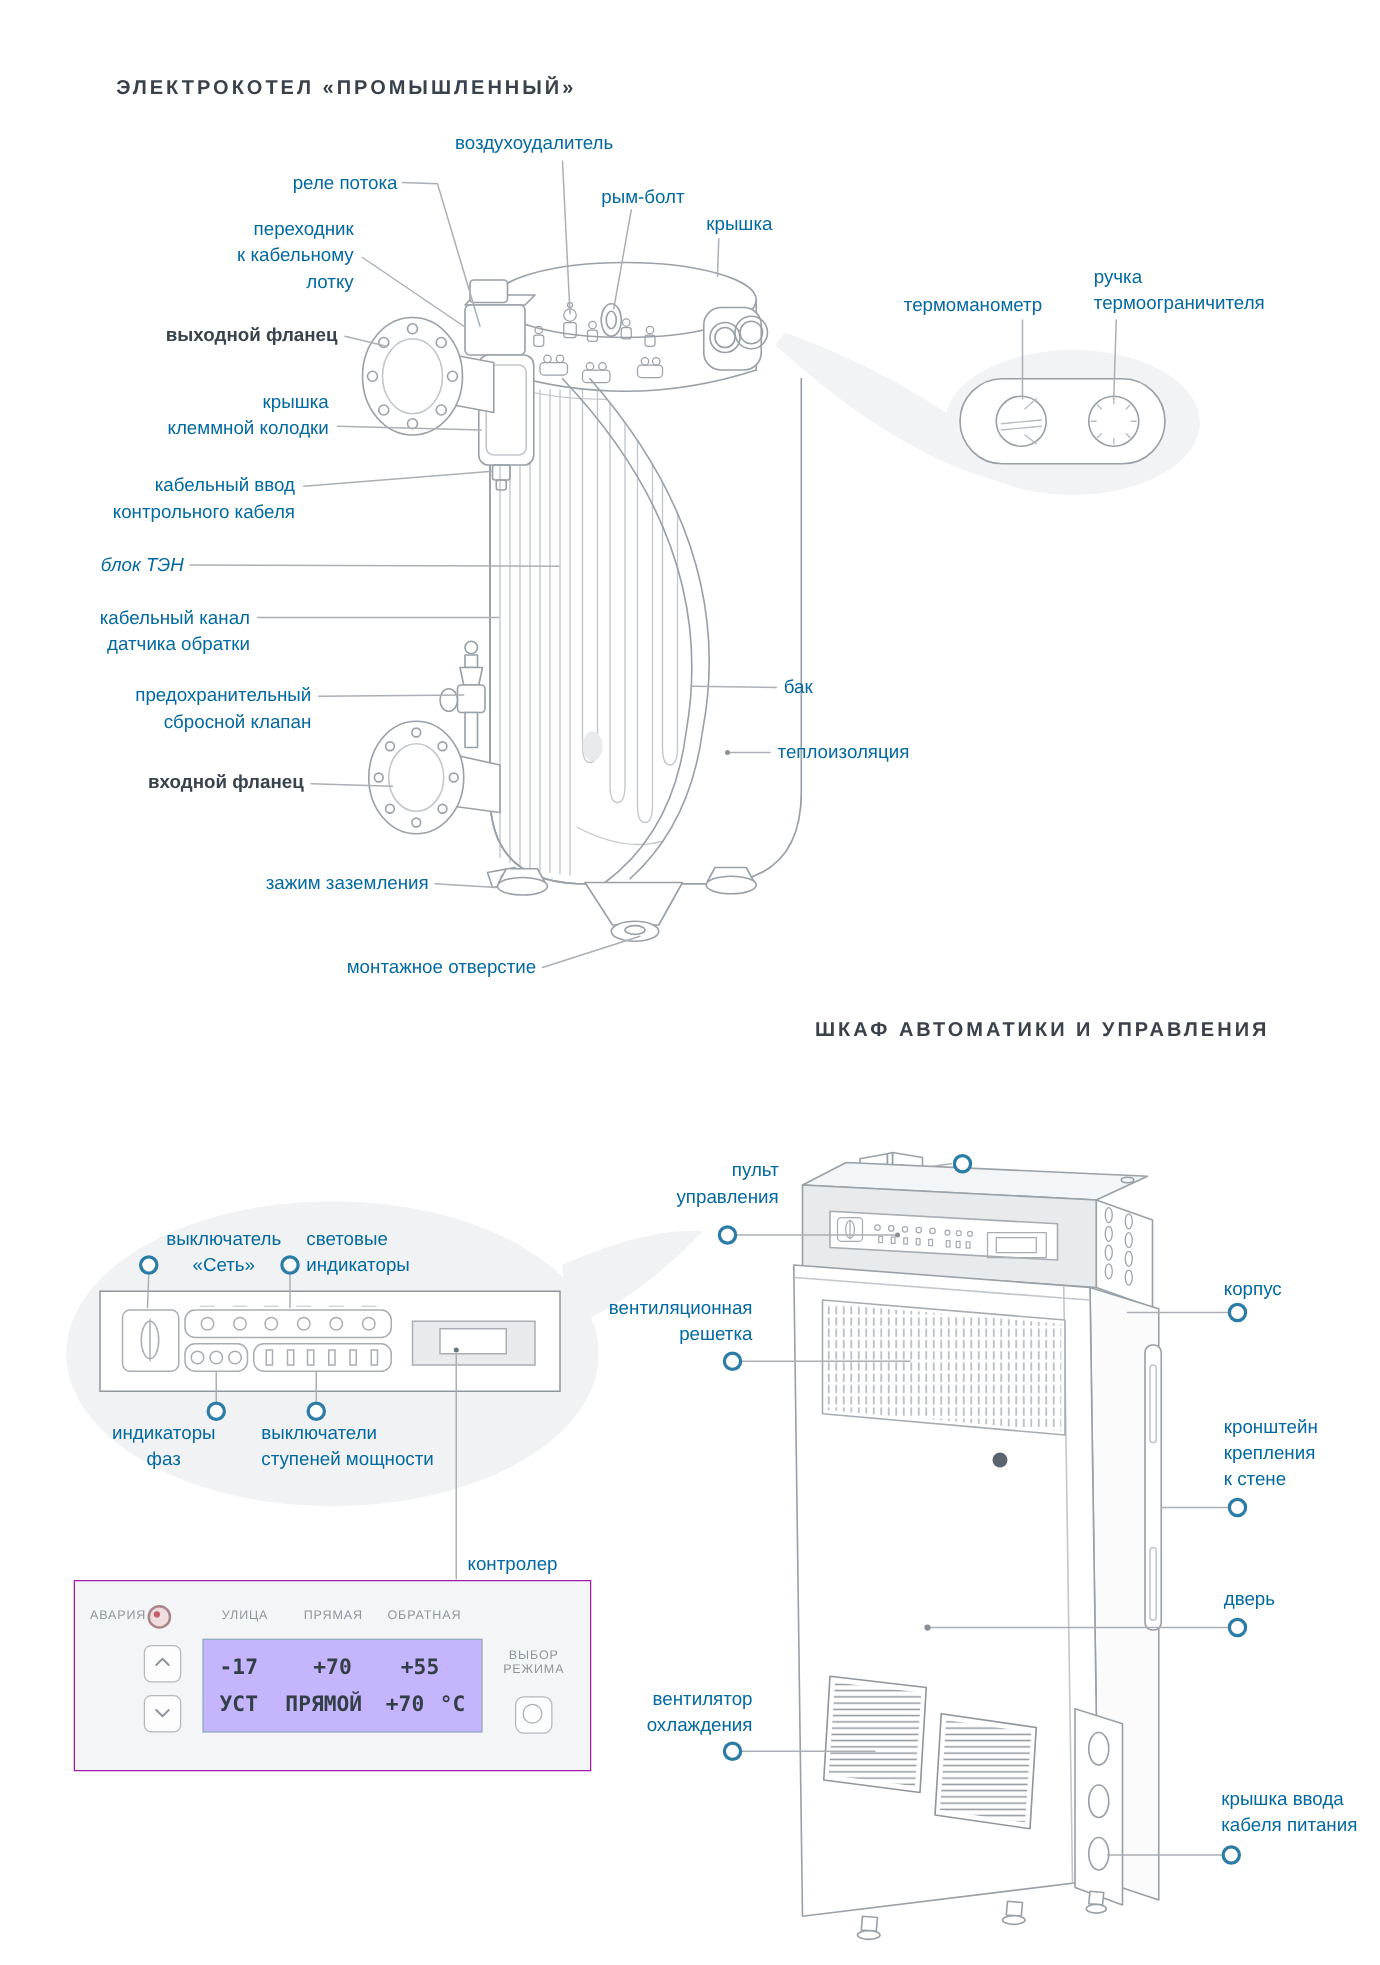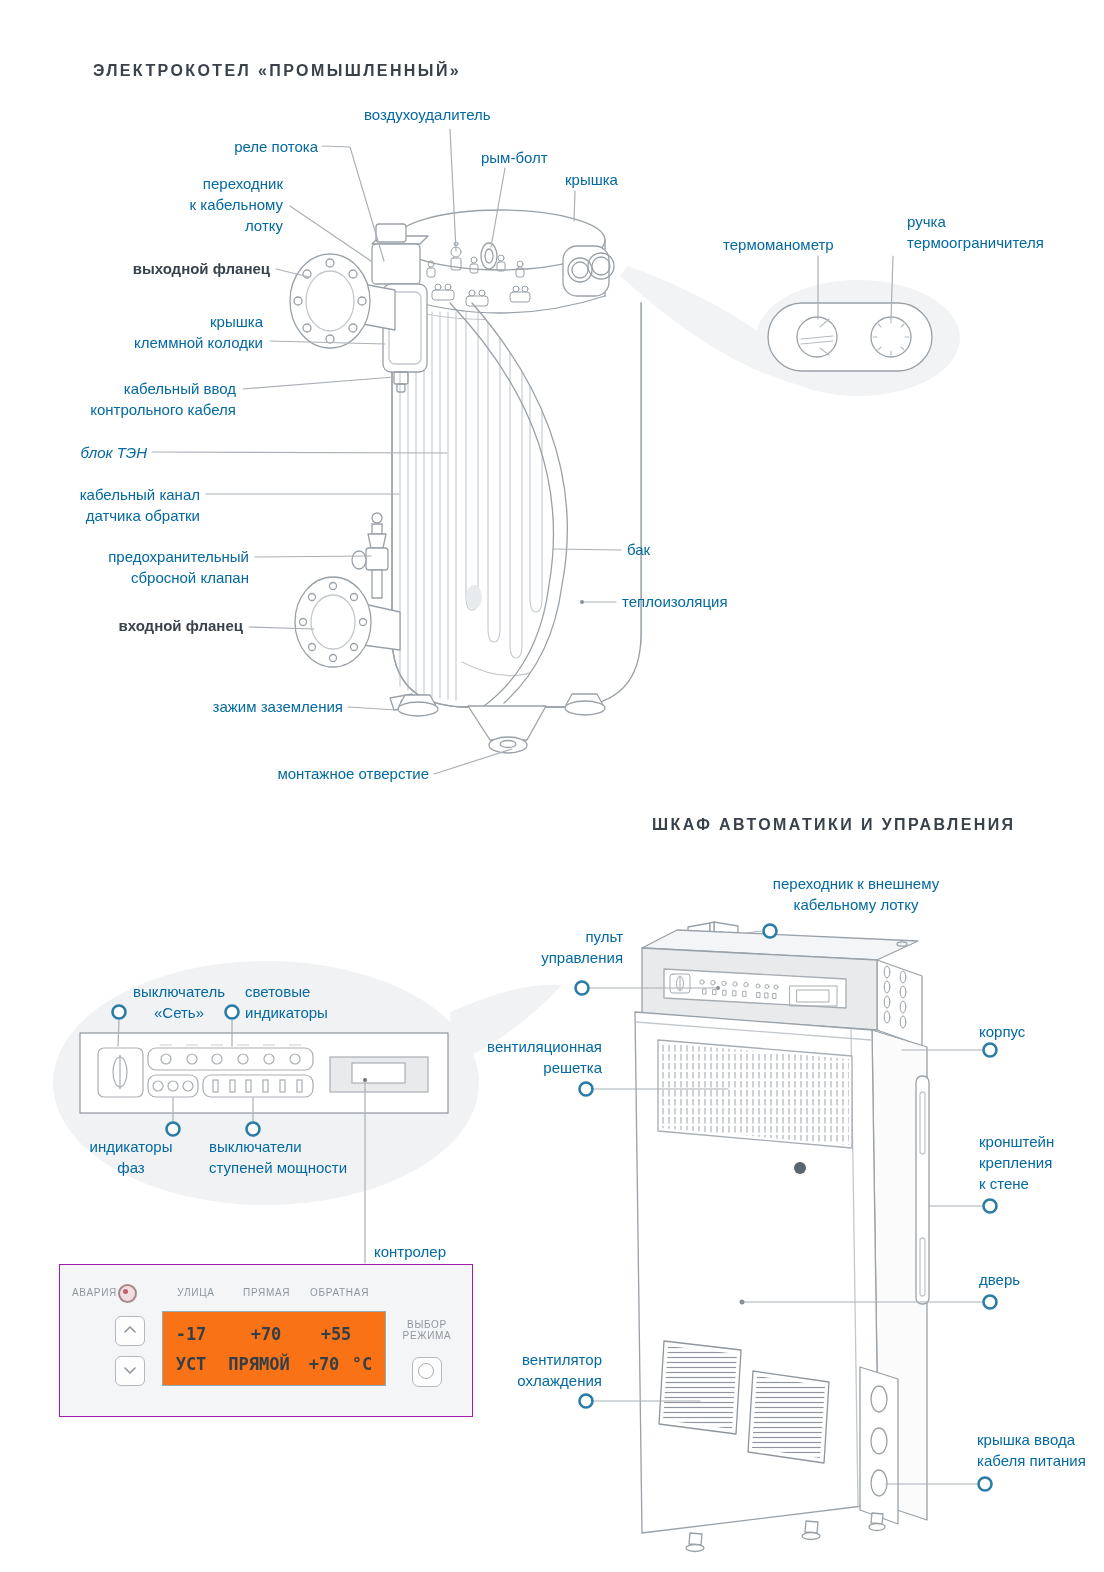--- a/index.html
+++ b/index.html
@@ -18,21 +18,21 @@
         background:#f4f5f6;border:1px solid #a21caf;}
   .ctrl .small{position:absolute;font-size:10px;color:#8f979e;letter-spacing:.7px;
                text-align:center;white-space:pre-line;}
   .led{position:absolute;left:58px;top:19px;width:15px;height:15px;border-radius:50%;
        border:2px solid #a9868c;background:#f0dddf;}
   .led i{position:absolute;left:3px;top:3px;width:5px;height:5px;border-radius:50%;
          background:#c4606a;display:block;}
   .udbtn{position:absolute;left:55px;width:28px;height:28px;border:1px solid #b3b9be;
          border-radius:6px;background:#fdfdfd;color:#8f969d;text-align:center;}
   .lcd{position:absolute;left:102px;top:46px;width:222px;height:73px;
-       background:#f97316;border:1px solid #93acba;}
+       background:#c4b5fd;border:1px solid #93acba;}
   .lcd span{position:absolute;font-family:"DejaVu Sans Mono",monospace;
             font-weight:700;font-size:17px;color:#333e46;text-align:center;}
   .modebtn{position:absolute;left:352px;top:92px;width:28px;height:28px;
            border:1px solid #b3b9be;border-radius:7px;background:#fdfdfd;}
   .modebtn i{position:absolute;left:5px;top:5px;width:14px;height:14px;
              border:1.5px solid #a9b0b6;border-radius:50%;display:block;}
 </style>
 </head>
 <body>
 
@@ -391,25 +391,23 @@
 <div class="lbl r" style="right:904px;top:484px;">кабельный канал
 датчика обратки</div>
 <div class="lbl r" style="right:855px;top:546px;">предохранительный
 сбросной клапан</div>
 <div class="lbl b r" style="right:861px;top:615px;">входной фланец</div>
 <div class="lbl r" style="right:761px;top:696px;">зажим заземления</div>
 <div class="lbl r" style="right:675px;top:763px;">монтажное отверстие</div>
 <div class="lbl" style="left:627px;top:539px;">бак</div>
 <div class="lbl" style="left:622px;top:591px;">теплоизоляция</div>
 <div class="lbl" style="left:723px;top:234px;text-align:right;">термоманометр</div>
-<div class="lbl" style="left:875px;top:211px;margin-left:32px;">ручка
+<div class="lbl" style="left:875px;top:211px;">ручка
 термоограничителя</div>
 
-<div class="lbl c" style="left:765px;top:873px;width:182px;">переходник к внешнему
-кабельному лотку</div>
 <div class="lbl r" style="right:481px;top:926px;">пульт
 управления</div>
 <div class="lbl r" style="right:502px;top:1036px;">вентиляционная
 решетка</div>
 <div class="lbl" style="left:979px;top:1021px;">корпус</div>
 <div class="lbl" style="left:979px;top:1131px;">кронштейн
 крепления
 к стене</div>
 <div class="lbl" style="left:979px;top:1269px;">дверь</div>
 <div class="lbl r" style="right:502px;top:1349px;">вентилятор

